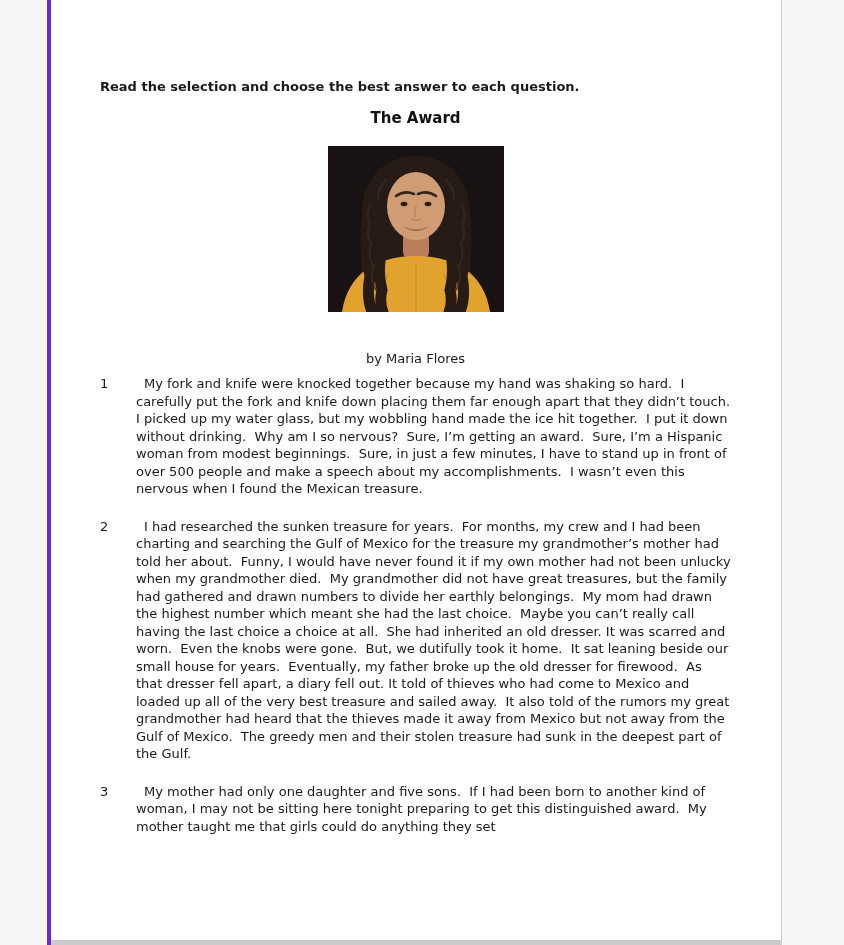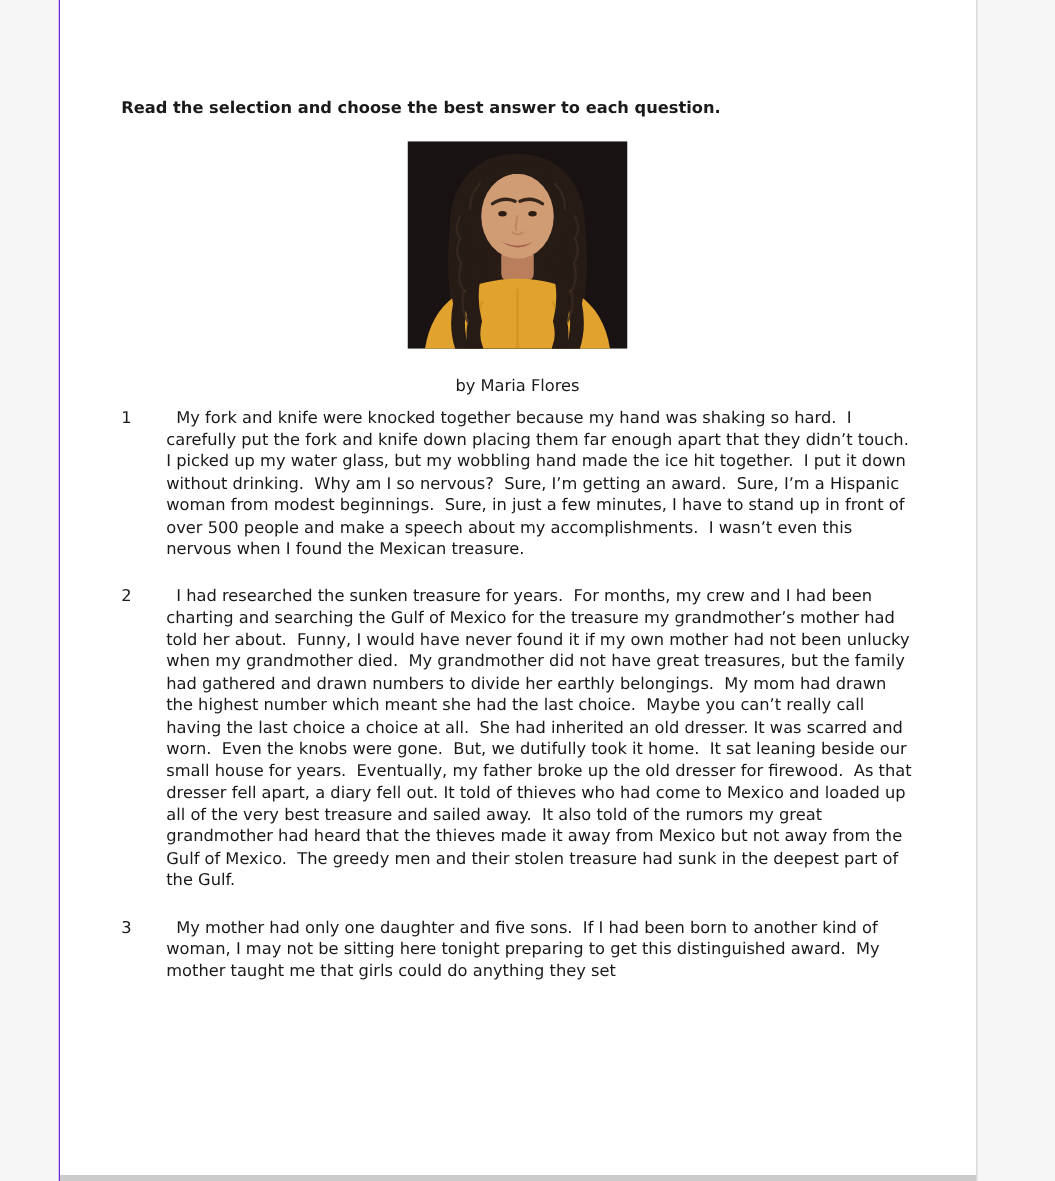--- a/index.html
+++ b/index.html
@@ -11,21 +11,21 @@
     height: 945px;
     overflow: hidden;
   }
   .page {
     position: relative;
     margin-left: 47px;
     width: 735px;
     height: 945px;
     box-sizing: border-box;
     background: #ffffff;
-    border-left: 1px solid #6d28d9;
+    border-left: 4px solid #6d28d9;
     border-right: 1px solid #cfcfcf;
     overflow: hidden;
   }
   .hscrollbar {
     position: absolute;
     left: 0;
     bottom: 0;
     width: 100%;
     height: 5px;
     background: #cbcbcb;
@@ -49,21 +49,21 @@
   }
   .photo-wrap {
     text-align: center;
     margin-top: 18px;
     line-height: 0;
   }
   .byline {
     text-align: center;
     font-size: 13px;
     line-height: 17px;
-    margin-top: 22px;
+    margin-top: 38px;
   }
   .para-list {
     margin-top: 8px;
   }
   .para-row {
     display: flex;
     font-size: 13px;
     line-height: 17.5px;
     margin-bottom: 20px;
   }
@@ -80,20 +80,21 @@
   }
 </style>
 </head>
 <body>
 
 <div class="page">
   <div class="content">
 
     <div class="instruction">Read the selection and choose the best answer to each question.</div>
 
+    <div class="title">The Award</div>
 
     <div class="photo-wrap">
       <svg width="176" height="166" viewBox="0 0 176 166" role="img" aria-label="portrait">
 
         <rect x="0" y="0" width="176" height="166" fill="#181213"></rect>
 
         <path d="M88 10 C 52 10 33 38 34 70 C 30 102 34 140 44 166 L 132 166 C 142 140 146 102 142 70 C 143 38 124 10 88 10 Z" fill="#271b16"></path>
 
         <rect x="75" y="86" width="26" height="26" rx="6" fill="#b97f5d"></rect>
 

